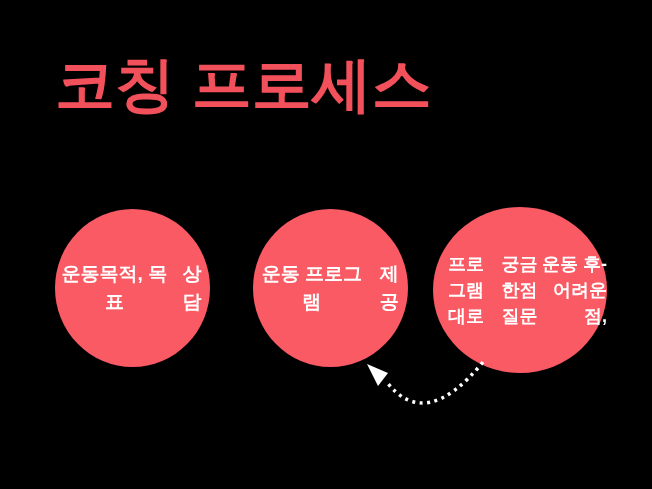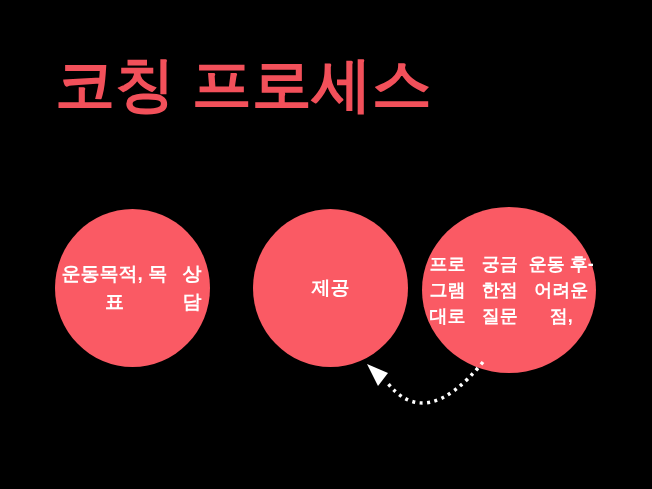--- a/index.html
+++ b/index.html
@@ -36,21 +36,21 @@
     color:var(--circle-text);
     display:flex;
     align-items:center;
     justify-content:center;
     text-align:center;
     font-weight:700;
   }
   .circle span{display:block;}
   .c1{left:55px;top:209px;width:155px;height:158px;font-size:19px;line-height:28px;}
   .c2{left:253px;top:209px;width:155px;height:158px;font-size:19px;line-height:28px;}
-  .c3{left:422px;top:207px;width:174px;height:166px;font-size:18px;line-height:26px;}
+  .c3{left:433px;top:207px;width:174px;height:166px;font-size:18px;line-height:26px;text-align:right;}
   .arrow-svg{
     position:absolute;
     left:355px;top:348px;
     width:140px;height:70px;
     overflow:visible;
   }
   .arrow-curve{
     fill:none;
     stroke:var(--arrow);
     stroke-width:3.5;
@@ -64,20 +64,21 @@
 <div class="slide">
 
   <h1 class="title">코칭 프로세스</h1>
 
   <div class="circle c1">
     <span>운동목적, 목표</span>
     <span>상담</span>
   </div>
 
   <div class="circle c2">
+    <span>운동 프로그램</span>
     <span>제공</span>
   </div>
 
   <div class="circle c3">
     <span>프로그램대로</span>
     <span>궁금한점 질문</span>
     <span>운동 후- 어려운점,</span>
   </div>
 
   <svg class="arrow-svg" viewBox="0 0 140 70" xmlns="http://www.w3.org/2000/svg" aria-hidden="true">

